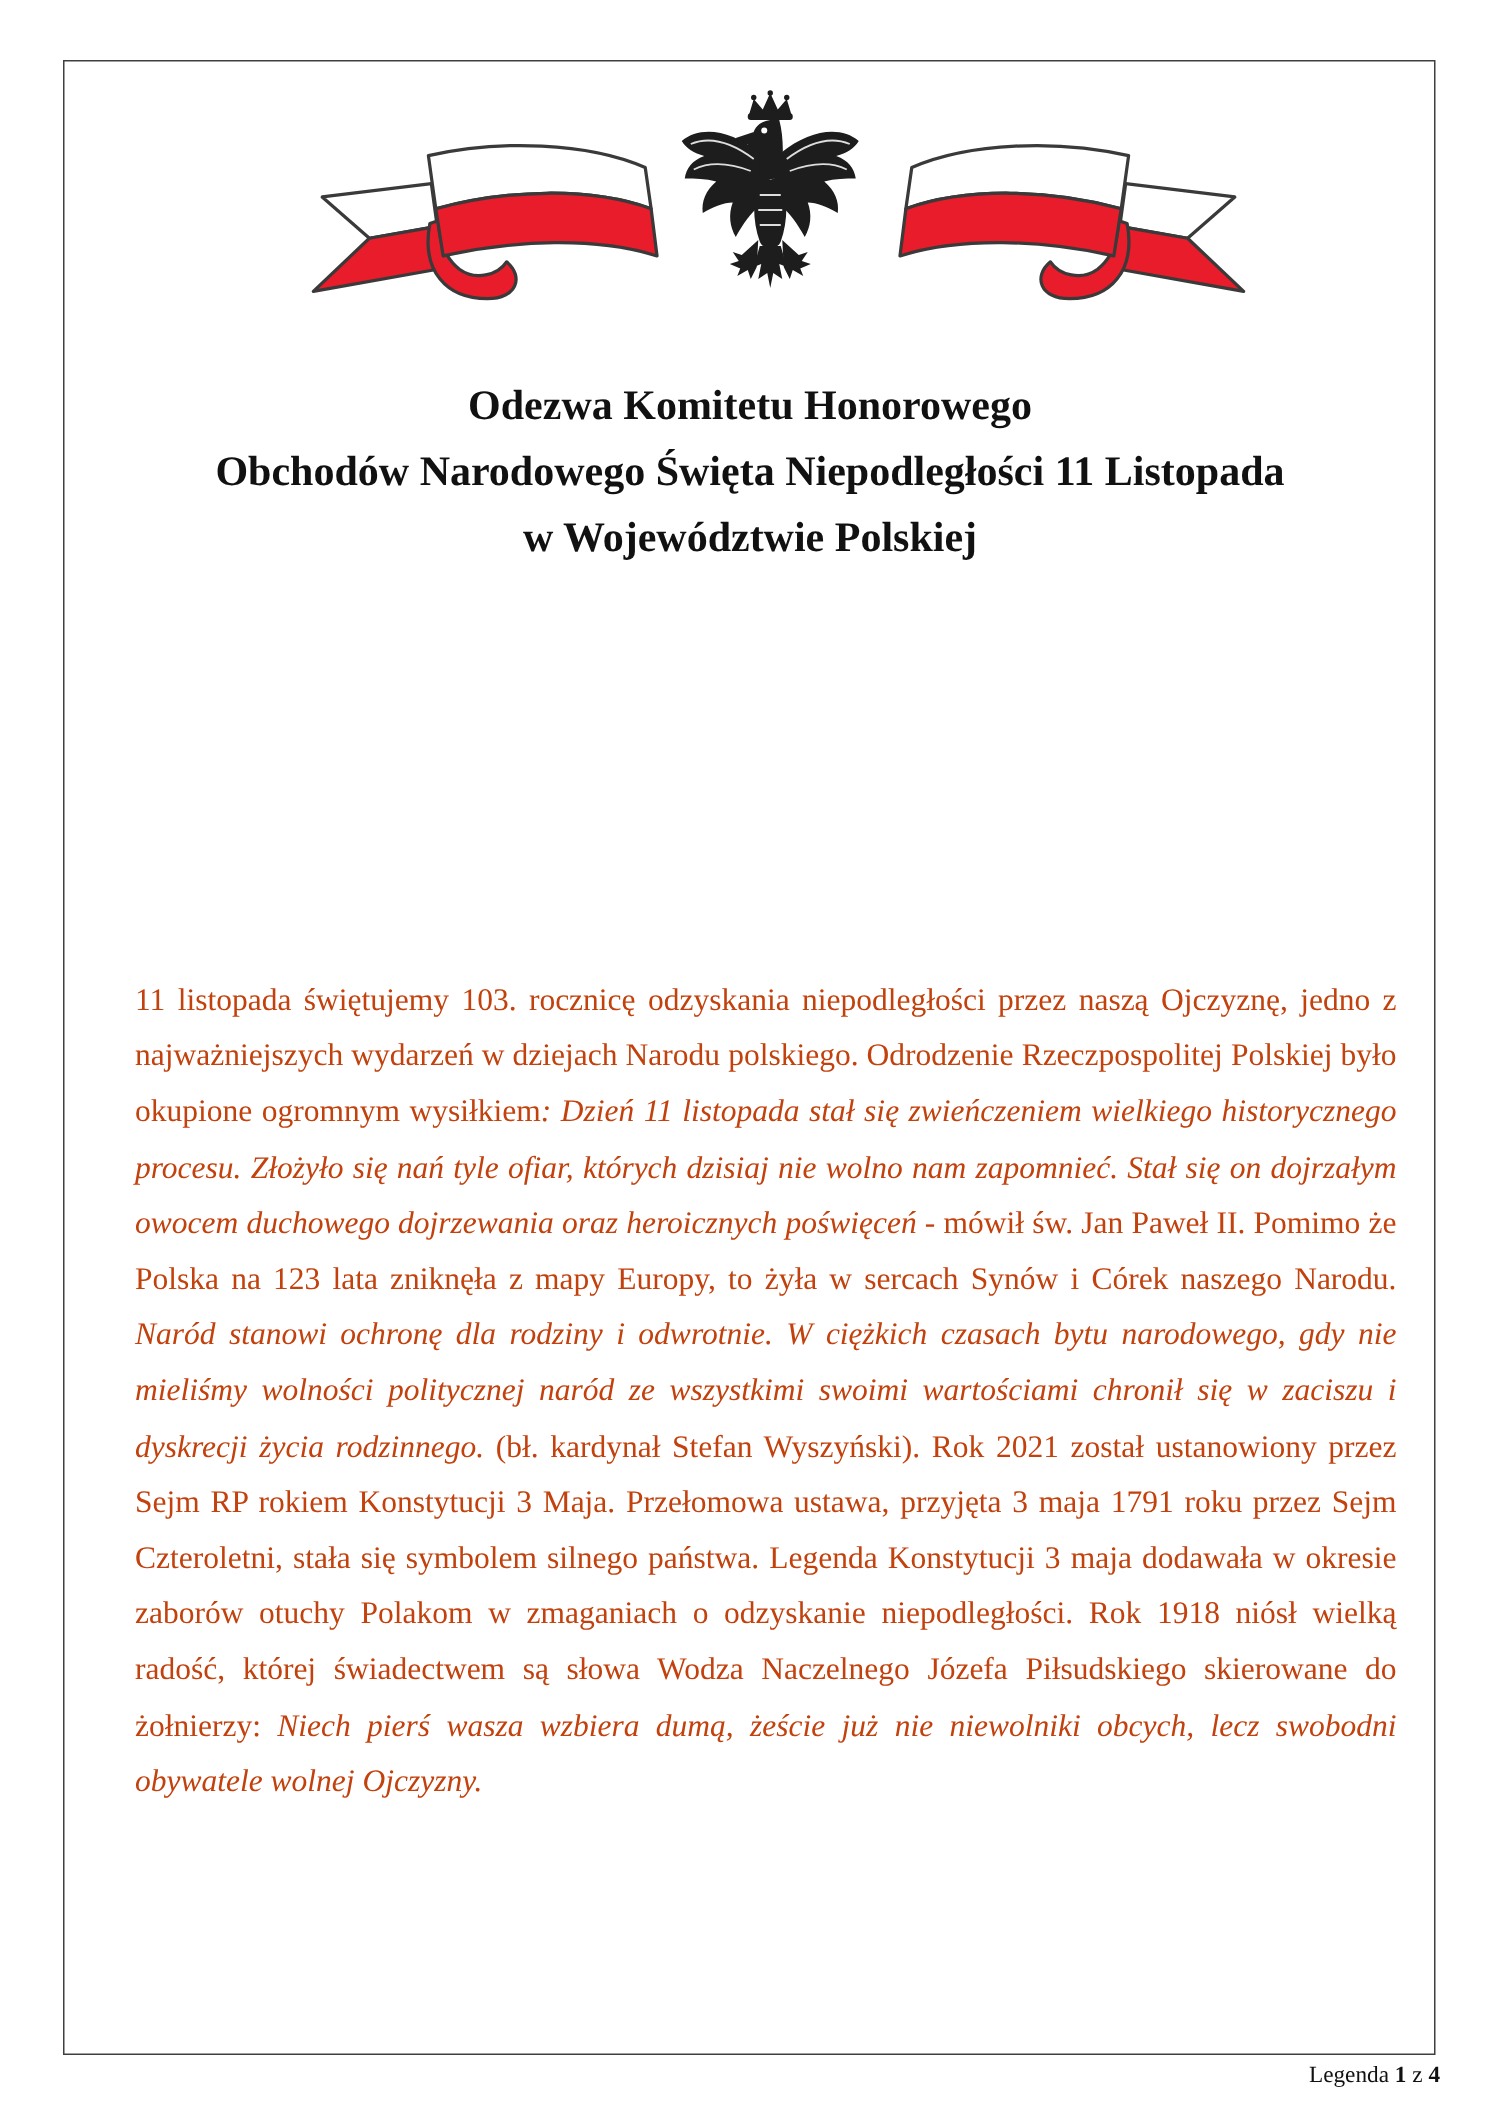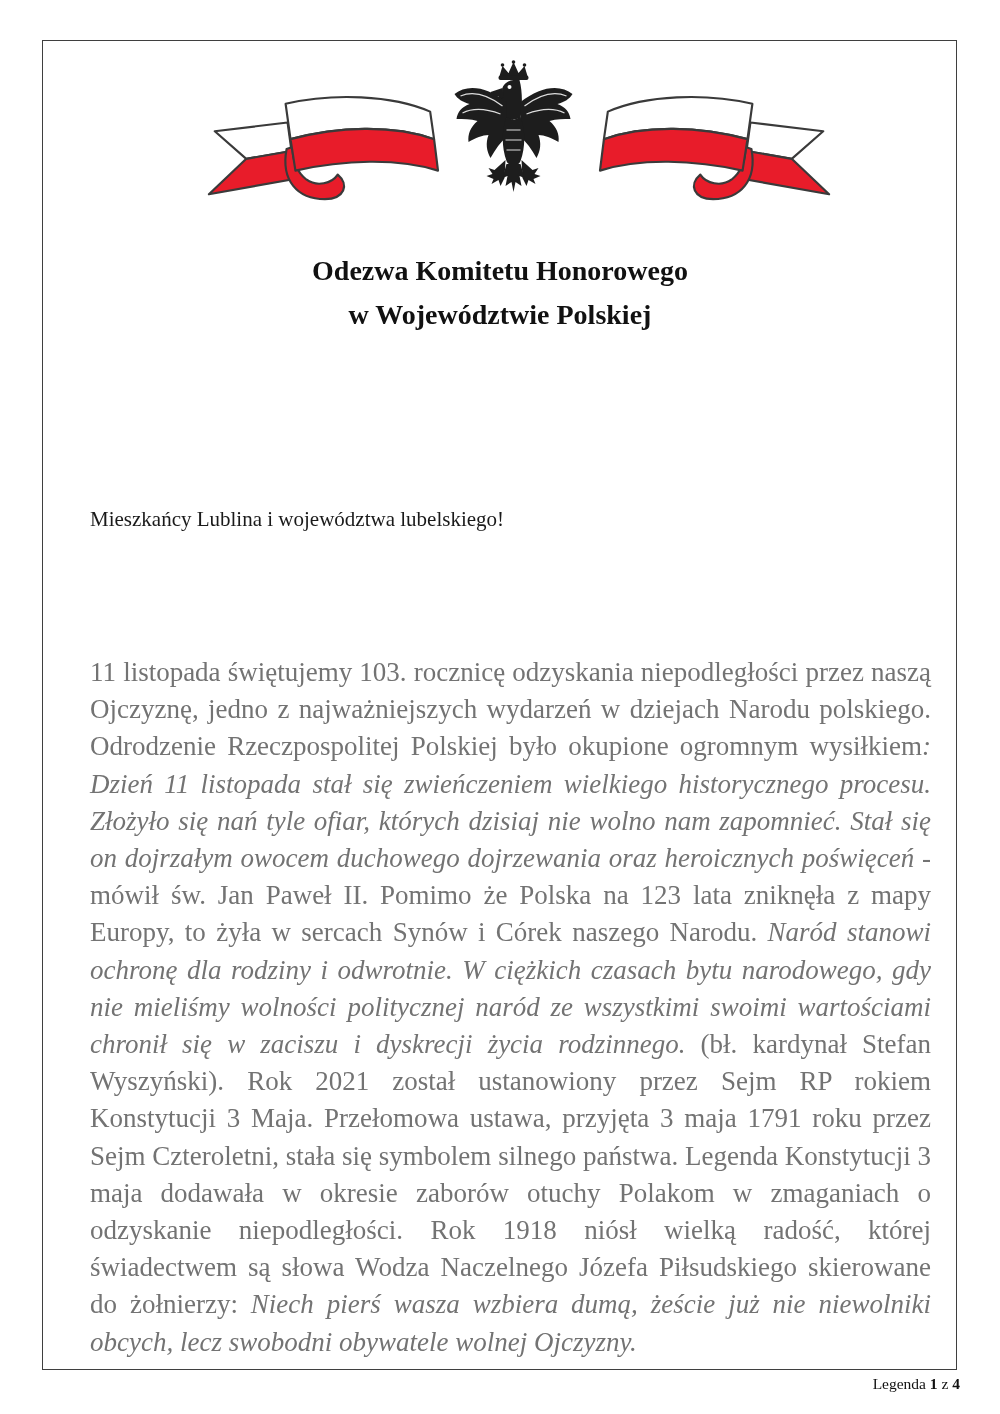--- a/index.html
+++ b/index.html
@@ -18,22 +18,22 @@
   .doc-title {
     position:absolute; left:0; top:249px; width:1000px; text-align:center;
     font-weight:bold; font-size:28px; line-height:44px; color:#111;
   }
   .salutation {
     position:absolute; left:90px; top:486px; width:840px;
     font-size:21px; color:#1a1a1a;
   }
   .body-paragraph {
     position:absolute; left:90px; top:627px; width:841px;
-    font-size:27px; line-height:37.2px; text-align:justify;
-    text-justify:inter-word; color:#737373;
+    font-size:21px; line-height:37.2px; text-align:justify;
+    text-justify:inter-word; color:#c2410c;
   }
   .body-paragraph span.italic { font-style:italic; }
   .body-paragraph span.regular { font-style:normal; }
   .page-footer {
     position:absolute; top:1375px; right:40px;
     font-size:15.5px; color:#111;
   }
   .page-footer b { font-weight:bold; }
   svg .fw { fill:var(--flag-white,#fff); }
   svg .fr { fill:var(--flag-red,#e81c2a); }
@@ -85,24 +85,24 @@
       <path class="fw" d="M12,42 L86,33 L90,62 L44,70 Z"></path>
       <path class="fr" d="M44,70 L90,62 L96,90 L6,106 Z"></path>
       <path class="fr" d="M85,60 C79,92 96,111 124,111 C144,111 149,96 137,86 C131,95 116,99 105,91 C95,83 91,72 91,58 Z"></path>
       <path class="fw" d="M84,14 C132,3 192,5 231,22 L235,50 C193,35 137,37 89,50 Z"></path>
       <path class="fr" d="M89,50 C137,37 193,35 235,50 L239,82 C198,69 143,71 94,82 Z"></path>
     </g>
   </svg>
 
   <div class="doc-title">
     <div>Odezwa Komitetu Honorowego</div>
+    <div>Obchodów Narodowego Święta Niepodległości 11 Listopada</div>
     <div>w Województwie Polskiej</div>
   </div>
 
-  <p class="salutation">Mieszkańcy Lublina i województwa lubelskiego!</p>
 
   <p class="body-paragraph"><span class="regular">11 listopada świętujemy 103. rocznicę odzyskania niepodległości przez naszą Ojczyznę, jedno z najważniejszych wydarzeń w dziejach Narodu polskiego. Odrodzenie Rzeczpospolitej Polskiej było okupione ogromnym wysiłkiem</span><span class="italic">: Dzień 11 listopada stał się zwieńczeniem wielkiego historycznego procesu. Złożyło się nań tyle ofiar, których dzisiaj nie wolno nam zapomnieć. Stał się on dojrzałym owocem duchowego dojrzewania oraz heroicznych poświęceń</span><span class="regular"> - mówił św. Jan Paweł II. Pomimo że Polska na 123 lata zniknęła z mapy Europy, to żyła w sercach Synów i Córek naszego Narodu. </span><span class="italic">Naród stanowi ochronę dla rodziny i odwrotnie. W ciężkich czasach bytu narodowego, gdy nie mieliśmy wolności politycznej naród ze wszystkimi swoimi wartościami chronił się w zaciszu i dyskrecji życia rodzinnego.</span><span class="regular"> (bł. kardynał Stefan Wyszyński). Rok 2021 został ustanowiony przez Sejm RP rokiem Konstytucji 3 Maja. Przełomowa ustawa, przyjęta 3 maja 1791 roku przez Sejm Czteroletni, stała się symbolem silnego państwa. Legenda Konstytucji 3 maja dodawała w okresie zaborów otuchy Polakom w zmaganiach o odzyskanie niepodległości. Rok 1918 niósł wielką radość, której świadectwem są słowa Wodza Naczelnego Józefa Piłsudskiego skierowane do żołnierzy: </span><span class="italic">Niech pierś wasza wzbiera dumą, żeście już nie niewolniki obcych, lecz swobodni obywatele wolnej Ojczyzny.</span></p>
 
   <div class="page-footer">
     <span>Legenda </span><b>1</b><span> z </span><b>4</b>
   </div>
 
 </div>
 
 </body></html>

